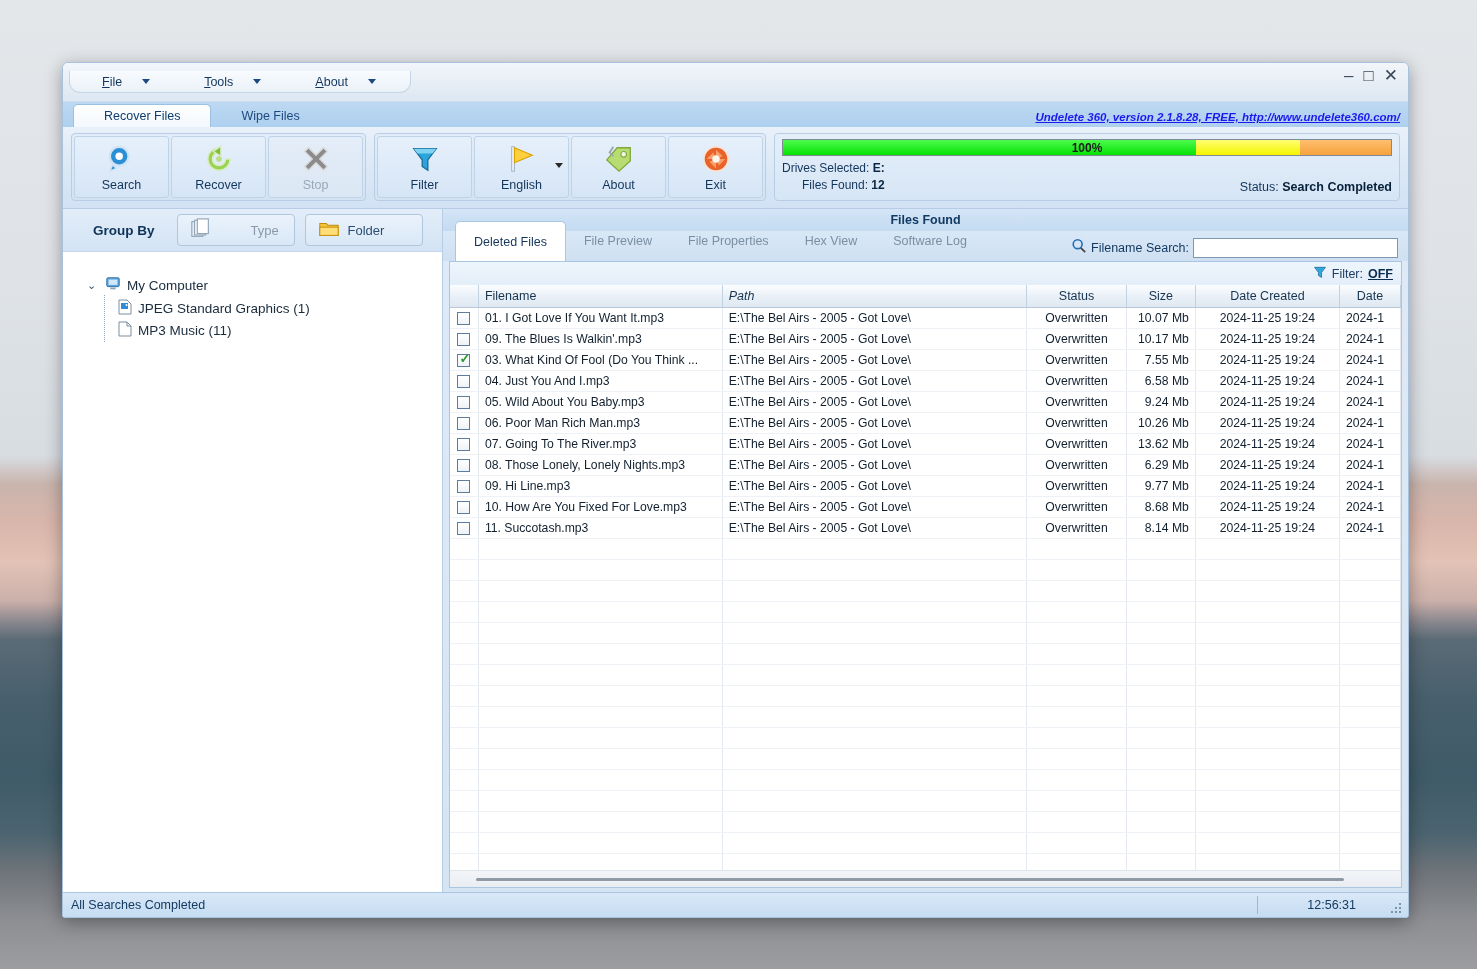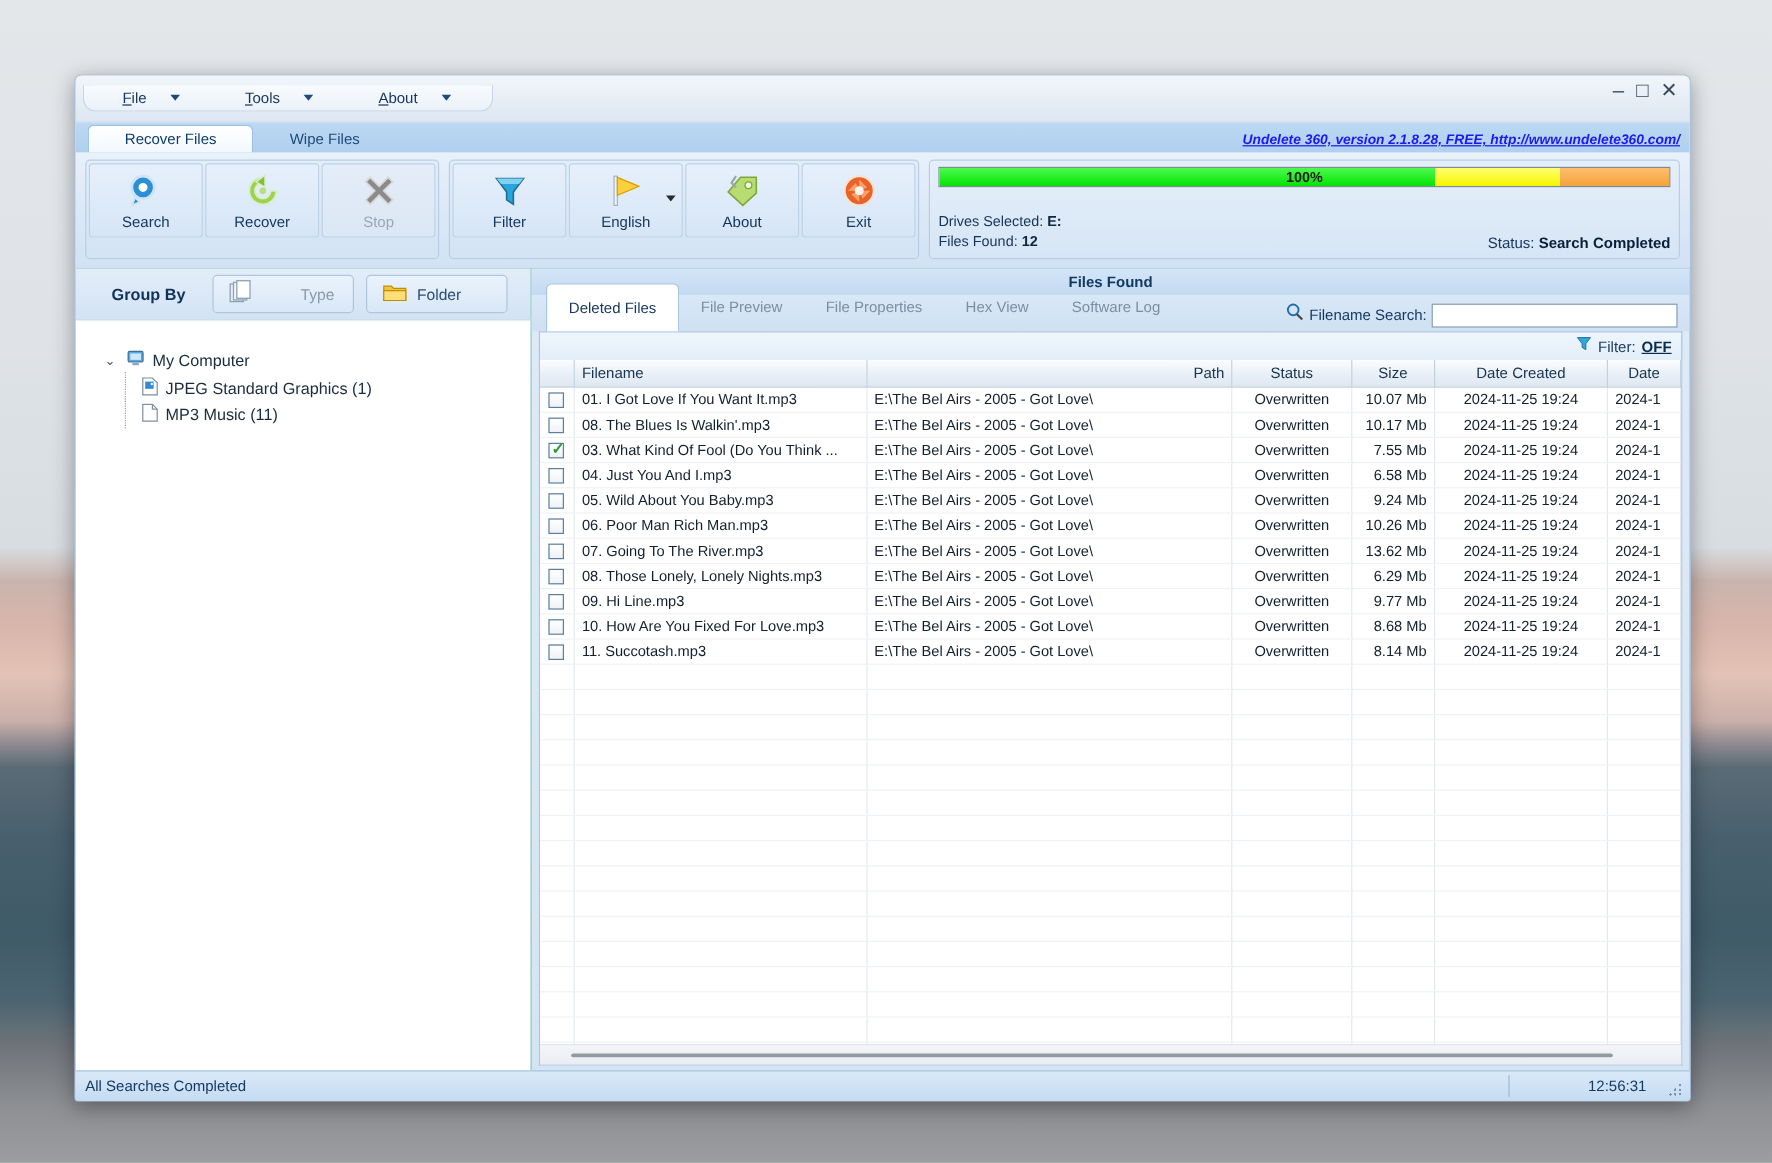--- a/index.html
+++ b/index.html
@@ -165,21 +165,22 @@
   .progbar .seg-green { background: linear-gradient(to bottom,#4dfb4d,#06e206); flex: 0 0 68%; }
   .progbar .seg-yellow { background: linear-gradient(to bottom,#ffff70,#f5f500); flex: 0 0 17%; }
   .progbar .seg-orange { background: linear-gradient(to bottom,#ffbe6e,#f6a23c); flex: 1; }
   .progbar .pct {
     position: absolute; left: 0; right: 0; top: 0; bottom: 0;
     display: flex; align-items: center; justify-content: center;
     font-size: 12px; font-weight: bold; color: #1a1a1a;
   }
   .proginfo {
     display: flex; justify-content: space-between; align-items: flex-start;
-    margin-top: 20px;
+    margin-top: 4px;
+    text-align: right;
   }
   .proginfo .left { font-size: 12px; color: #12355c; line-height: 17px; }
   .proginfo .left b { color: #0b2742; }
   .proginfo .right { font-size: 12.5px; color: #12355c; align-self: flex-end; }
   .proginfo .right b { color: #07203a; }
 
   
   .bodyrow { flex: 1; display: flex; min-height: 0; background: #22c55e; padding: 0 0 0 0; }
 
   
@@ -289,21 +290,21 @@
     height: 22px;
     background: linear-gradient(to bottom,#fbfdff,#e7eef6 60%, #dfe8f2);
     border-right: 1px solid #c3d2e0;
     border-bottom: 1px solid #b9c9d8;
     font-size: 12.5px; font-weight: normal;
     color: #16334f;
     padding: 0 6px;
   }
   table.grid th.c-check { width: 28px; }
   table.grid th.c-name { width: 240px; text-align: left; }
-  table.grid th.c-path { width: 300px; text-align: right; }
+  table.grid th.c-path { width: 300px; text-align: left; font-style: italic; }
   table.grid th.c-status { width: 98px; text-align: center; }
   table.grid th.c-size { width: 68px; text-align: center; }
   table.grid th.c-created { width: 142px; text-align: center; }
   table.grid th.c-date { width: 60px; text-align: center; }
   table.grid td {
     height: 21px;
     font-size: 12.2px; color: #12202e;
     border-right: 1px solid #e3e9ef;
     border-bottom: 1px solid #eef2f6;
     padding: 0 6px;
@@ -349,21 +350,21 @@
     display: flex; align-items: center;
     font-size: 12.5px; color: #153a61;
     padding-left: 8px;
     position: relative;
   }
   .statusbar .divider {
     position: absolute; right: 150px; top: 3px; bottom: 3px;
     border-left: 1px solid #9bb9d6;
   }
   .statusbar .clock {
-    position: absolute; right: 36px; font-size: 12.5px; color: #153a61;
+    position: absolute; right: 52px; font-size: 12.5px; color: #153a61;
   }
   .statusbar .grip {
     position: absolute; right: 6px; bottom: 3px;
     width: 12px; height: 12px;
     background-image:
       radial-gradient(circle 1px at 2px 10px, #7d93a8 99%, transparent),
       radial-gradient(circle 1px at 6px 10px, #7d93a8 99%, transparent),
       radial-gradient(circle 1px at 10px 10px, #7d93a8 99%, transparent),
       radial-gradient(circle 1px at 6px 6px, #7d93a8 99%, transparent),
       radial-gradient(circle 1px at 10px 6px, #7d93a8 99%, transparent),
@@ -616,21 +617,21 @@
                   <td class="c-check"><span class="cbx"></span></td>
                   <td class="c-name">01. I Got Love If You Want It.mp3</td>
                   <td class="c-path">E:\The Bel Airs - 2005 - Got Love\</td>
                   <td class="c-status">Overwritten</td>
                   <td class="c-size">10.07 Mb</td>
                   <td class="c-created">2024-11-25 19:24</td>
                   <td class="c-date">2024-1</td>
                 </tr>
                 <tr>
                   <td class="c-check"><span class="cbx"></span></td>
-                  <td class="c-name">08. The Blues Is Walkin'.mp3</td>
+                  <td class="c-name">09. The Blues Is Walkin'.mp3</td>
                   <td class="c-path">E:\The Bel Airs - 2005 - Got Love\</td>
                   <td class="c-status">Overwritten</td>
                   <td class="c-size">10.17 Mb</td>
                   <td class="c-created">2024-11-25 19:24</td>
                   <td class="c-date">2024-1</td>
                 </tr>
                 <tr>
                   <td class="c-check"><span class="cbx checked"></span></td>
                   <td class="c-name">03. What Kind Of Fool (Do You Think ...</td>
                   <td class="c-path">E:\The Bel Airs - 2005 - Got Love\</td>

